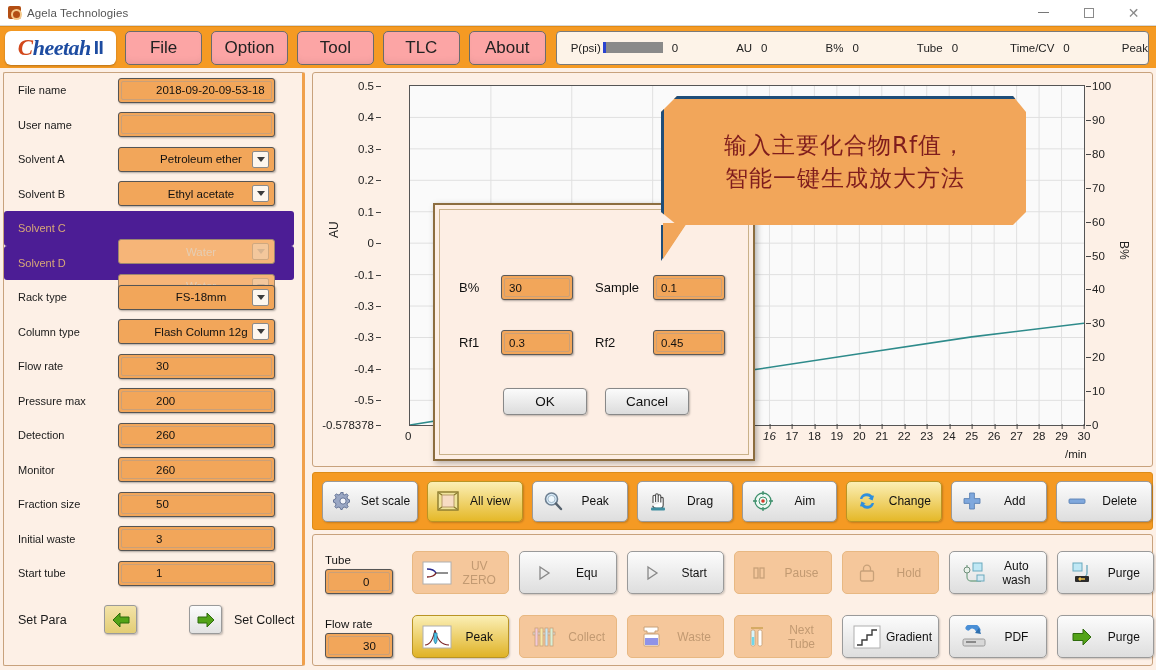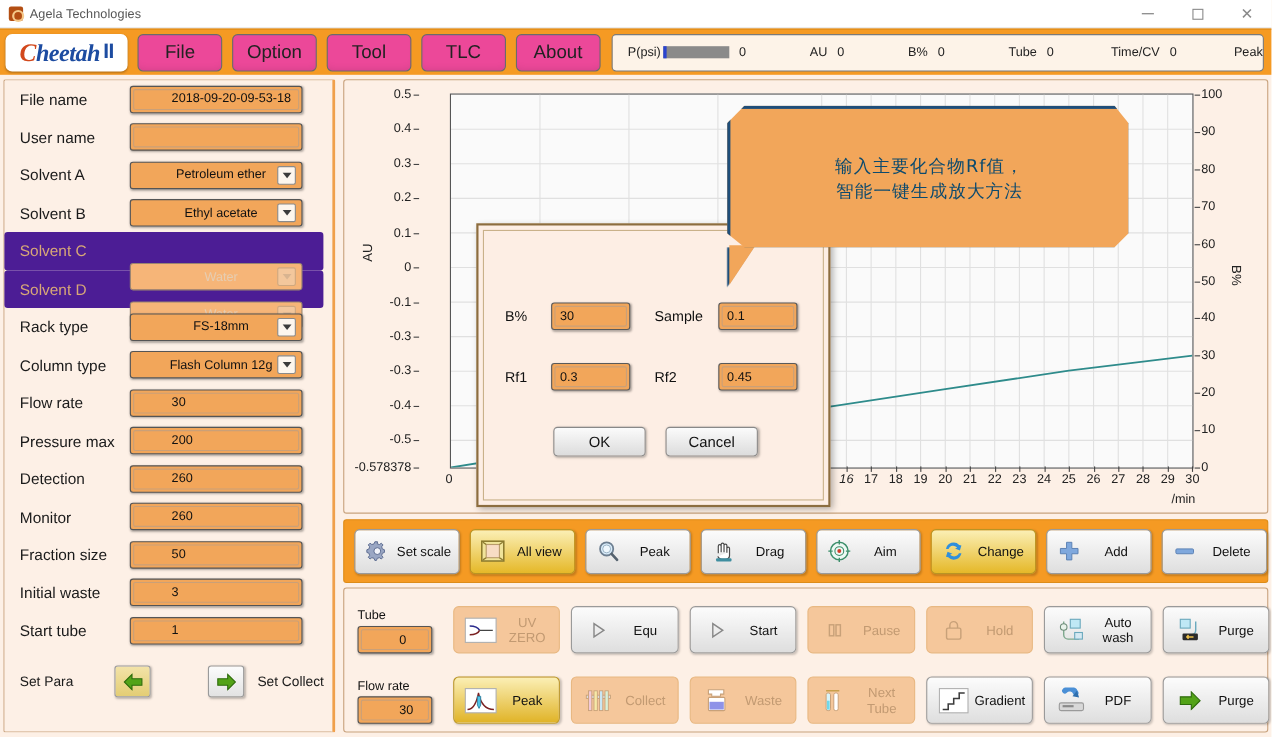--- a/index.html
+++ b/index.html
@@ -45,21 +45,21 @@
     margin-left:5px; width:138px; height:34px; background:#ffffff;
     border-radius:6px; display:flex; align-items:center; justify-content:center;
     box-shadow:0 1px 2px rgba(0,0,0,.25);
     font-style:italic; font-weight:bold; letter-spacing:-.5px;
     white-space:nowrap; overflow:hidden;
   }
   .logo .c1 { color:#d2481c; font-size:23px; font-family:"Liberation Serif",serif; }
   .logo .c2 { color:#1d4ca1; font-size:22px; font-family:"Liberation Serif",serif; }
   .logo .c3 { color:#1d4ca1; font-size:19px; margin-left:3px; font-style:normal; }
   .menu-item {
-    margin-left:9px; width:95px; height:34px; background:#ec4899;
+    margin-left:9px; width:95px; height:34px; background:#fca5a5;
     border:1px solid #6b6b6b; border-radius:5px;
     display:flex; align-items:center; justify-content:center;
     font-size:17px; color:#222; cursor:pointer;
     box-shadow: inset 0 -6px 8px -6px rgba(0,0,0,.12);
   }
 
   .statusbar {
     margin-left:10px; height:34px; flex:1; margin-right:7px;
     background:#fdf3e8; border:1px solid #7a7a7a; border-radius:4px;
     display:flex; align-items:center; font-size:11.5px; color:#222;
@@ -72,21 +72,21 @@
     border-left:3px solid #2a43d0;
   }
 
   
   .leftpanel {
     position:absolute; left:3px; top:72px; width:302px; height:594px;
     background:#fdf0e6; border:1px solid #c8a27d; border-right:3px solid #f0a04b;
     border-radius:2px;
   }
   .field-row { display:flex; align-items:center; height:34.5px; padding-left:14px; }
-  .field-label { width:100px; font-size:14px; color:#1a1a1a; }
+  .field-label { width:100px; font-size:11px; color:#1a1a1a; }
   .field-label.dim { color:#d8a877; }
   .fbox {
     width:157px; height:25px; border:1px solid #555; border-radius:3px;
     background:#f2a65a; position:relative; display:flex; align-items:center;
     box-shadow: 1px 1px 2px rgba(0,0,0,.3);
   }
   .fbox .inner {
     position:absolute; left:2px; top:2px; right:2px; bottom:2px;
     border:1px solid #caa078; border-radius:2px;
     display:flex; align-items:center;padding-left:29px;
@@ -182,21 +182,21 @@
   }
 
   
   .callout {
     position:absolute; left:348px; top:23px; width:368px; height:132px;
     background:#f2a65a; border:3px solid #1f4e79;
     clip-path: polygon(0 16px,16px 0,352px 0,365px 16px,365px 116px,352px 129px,16px 129px,0 116px);
     display:flex; flex-direction:column; align-items:center; justify-content:center;
   }
   .callout span {
-    font-size:16px; color:#0c4a6e; line-height:1.45;
+    font-size:23px; color:#7f1d1d; line-height:1.45;
     font-family:"DejaVu Sans","Liberation Sans",sans-serif; letter-spacing:1px;
   }
   .tail1 {
     position:absolute; left:350px; top:150px; width:0;height:0;
     border-left:24px solid #f2a65a; border-bottom:36px solid transparent;
     filter: drop-shadow(-2px 2px 0 #1f4e79);
   }
   .tail2b {
     position:absolute; left:344px; top:148px; width:122px; height:3px;
     background:#1f4e79; transform-origin:right center; transform:rotate(26deg);

